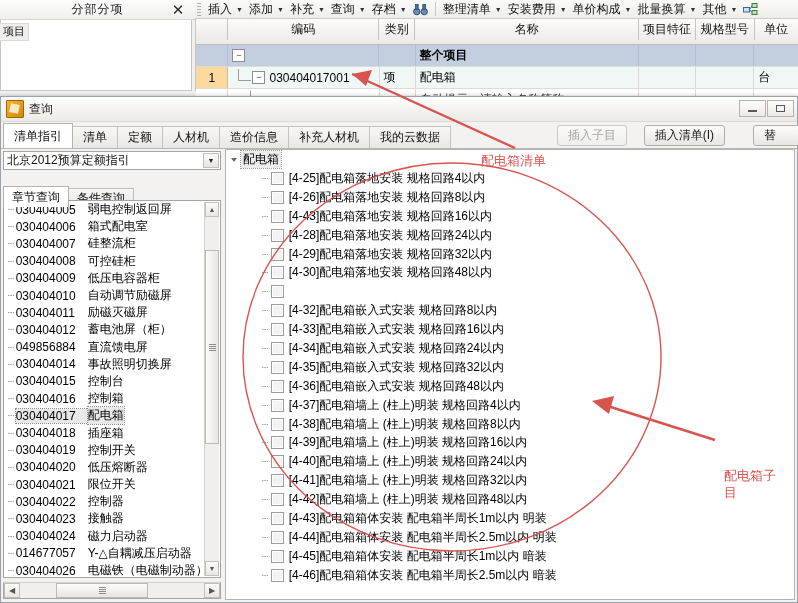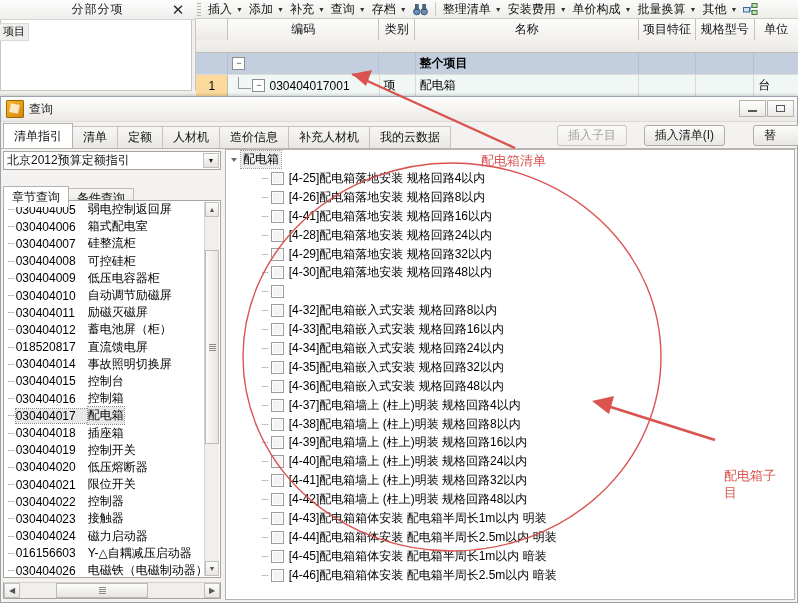--- a/index.html
+++ b/index.html
@@ -37,21 +37,21 @@
   .tb-grip{width:4px;height:15px;margin-right:4px;
     background-image:radial-gradient(#b3b0ab 0.6px, transparent 0.7px);
     background-size:2px 3px;}
   .tb-item{display:flex;align-items:center;height:17px;padding:0 3px;white-space:nowrap;font-size:12px;color:#111;cursor:default;}
   .tb-item .caret{margin-left:4px;font-size:7px;color:#333;line-height:1;}
   .tb-sep{width:1px;height:14px;background:#cbc8c3;margin:0 4px;}
 
   
   #bg-grid{position:absolute;left:195px;top:19px;width:603px;height:72px;background:#ffffff;
     border-left:1px solid #c8c5c0;box-sizing:border-box;}
-  #grid-head{display:flex;height:34px;background:linear-gradient(#fcfcfb,#eceae6);
+  #grid-head{display:flex;height:26px;background:linear-gradient(#fcfcfb,#eceae6);
     border-bottom:1px solid #bfbcb6;box-sizing:border-box;}
   .gh{display:flex;align-items:center;justify-content:center;height:21px;
     border-right:1px solid #c6c3be;font-size:12px;color:#111;box-sizing:border-box;}
   .grow{display:flex;height:22px;box-sizing:border-box;border-bottom:1px solid #dfdcd7;}
   .gc{display:flex;align-items:center;height:21px;border-right:1px solid #dcd9d4;
     box-sizing:border-box;font-size:12px;padding:0 4px;overflow:hidden;white-space:nowrap;}
   .row-project{background:#c3cfdf;}
   .row-project .gc{border-right:1px solid #b2c0d2;}
   .row-item{background:#f0f7f5;}
   .rownum{background:#fbd89b;justify-content:center;border-right:1px solid #c9bb9c;}
@@ -385,21 +385,21 @@
               <span class="lcode">030404011</span>
               <span class="lname">励磁灭磁屏</span>
             </div>
             <div class="lrow">
               <span class="ldash">┈</span>
               <span class="lcode">030404012</span>
               <span class="lname">蓄电池屏（柜）</span>
             </div>
             <div class="lrow">
               <span class="ldash">┈</span>
-              <span class="lcode">018520817</span>
+              <span class="lcode">049856884</span>
               <span class="lname">直流馈电屏</span>
             </div>
             <div class="lrow">
               <span class="ldash">┈</span>
               <span class="lcode">030404014</span>
               <span class="lname">事故照明切换屏</span>
             </div>
             <div class="lrow">
               <span class="ldash">┈</span>
               <span class="lcode">030404015</span>
@@ -445,21 +445,21 @@
               <span class="lcode">030404023</span>
               <span class="lname">接触器</span>
             </div>
             <div class="lrow">
               <span class="ldash">┈</span>
               <span class="lcode">030404024</span>
               <span class="lname">磁力启动器</span>
             </div>
             <div class="lrow">
               <span class="ldash">┈</span>
-              <span class="lcode">016156603</span>
+              <span class="lcode">014677057</span>
               <span class="lname">Y-△自耦减压启动器</span>
             </div>
             <div class="lrow">
               <span class="ldash">┈</span>
               <span class="lcode">030404026</span>
               <span class="lname">电磁铁（电磁制动器）</span>
             </div>
           </div>
         <div id="lvscroll">
           <div class="sb-arrow">▲</div>
@@ -491,21 +491,21 @@
             <span>[4-25]配电箱落地安装  规格回路4以内</span>
           </div>
           <div class="rrow">
             <span class="rdash">┈</span>
             <span class="chk"></span>
             <span>[4-26]配电箱落地安装  规格回路8以内</span>
           </div>
           <div class="rrow">
             <span class="rdash">┈</span>
             <span class="chk"></span>
-            <span>[4-41]配电箱落地安装  规格回路16以内</span>
+            <span>[4-43]配电箱落地安装  规格回路16以内</span>
           </div>
           <div class="rrow">
             <span class="rdash">┈</span>
             <span class="chk"></span>
             <span>[4-28]配电箱落地安装  规格回路24以内</span>
           </div>
           <div class="rrow">
             <span class="rdash">┈</span>
             <span class="chk"></span>
             <span>[4-29]配电箱落地安装  规格回路32以内</span>

